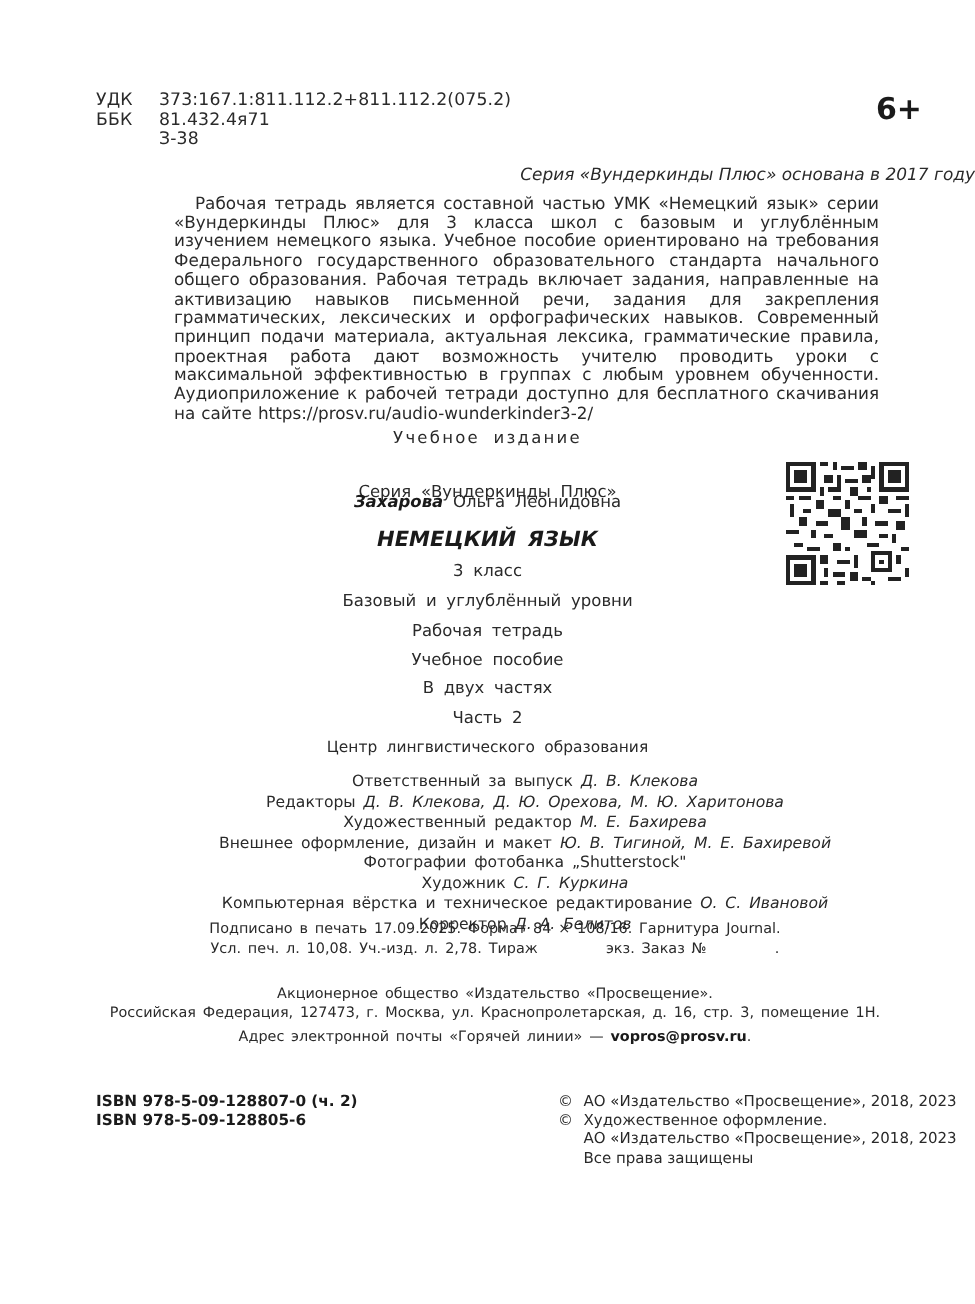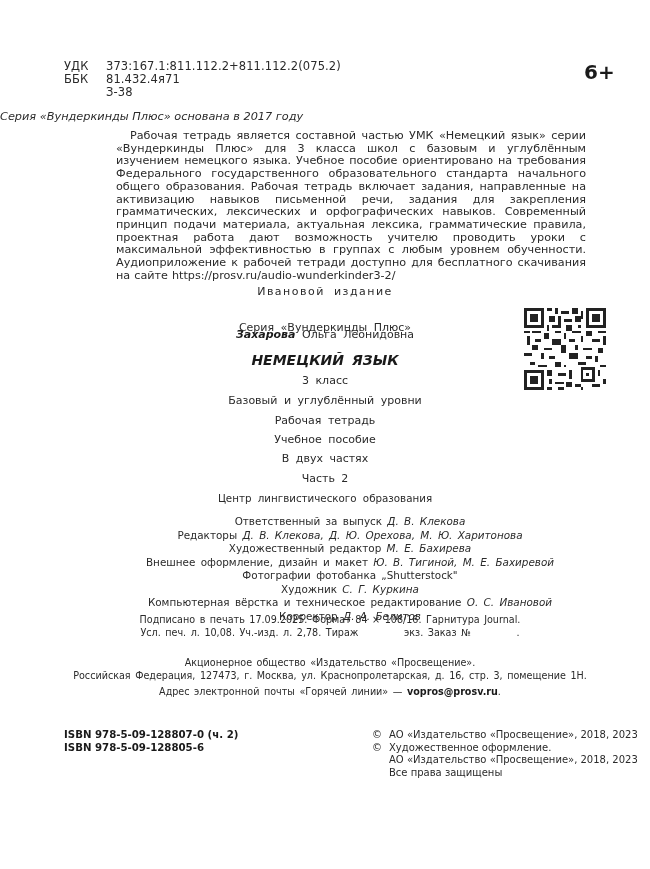--- a/index.html
+++ b/index.html
@@ -5,21 +5,21 @@
   html, body { margin: 0; padding: 0; background: #ffffff; }
   body {
     width: 650px; height: 869px; position: relative; overflow: hidden;
     font-family: "DejaVu Sans", sans-serif; color: #2a2a2a;
   }
   .abs { position: absolute; }
   .udk { left: 64px; top: 60px; font-size: 11.5px; line-height: 13px; letter-spacing: 0.1px; }
   .udk .row span.k { display: inline-block; width: 42px; }
   .udk .row span.indent { display: inline-block; width: 42px; }
   .age { left: 584px; top: 60px; font-size: 20px; font-weight: bold; color: #1a1a1a; }
-  .series { left: 0; width: 650px; top: 110px; text-align: left; font-style: italic; font-size: 11.3px; }
+  .series { left: 0; width: 650px; top: 110px; text-align: right; font-style: italic; font-size: 11.3px; }
   .desc {
     left: 116px; top: 130px; width: 470px; font-size: 11.2px; line-height: 12.7px;
     text-align: justify; text-indent: 14px; hyphens: auto; word-spacing: 0.5px;
   }
   .center { left: 150px; width: 350px; text-align: center; }
   .c-item { position: absolute; left: 0; width: 350px; text-align: center; font-size: 11px; word-spacing: 3px; }
   .spaced { letter-spacing: 1.5px; word-spacing: 4px; }
   .bold { font-weight: bold; color: #1a1a1a; font-style: italic; }
   .qr { left: 523px; top: 308px; width: 84px; height: 82px; }
   .credits { left: 100px; width: 500px; top: 515px; text-align: center; font-size: 10.4px; line-height: 13.5px; word-spacing: 2px; }
@@ -40,21 +40,21 @@
   <div class="row"><span class="indent"></span><span>З-38</span></div>
 </div>
 
 <div class="abs age">6+</div>
 
 <div class="abs series">Серия «Вундеркинды Плюс» основана в 2017 году</div>
 
 <div class="abs desc" lang="ru">Рабочая тетрадь является составной частью УМК «Немецкий язык» серии «Вундеркинды Плюс» для 3 класса школ с базовым и углублённым изучением немецкого языка. Учебное пособие ориентировано на требования Федерального государственного образовательного стандарта начального общего образования. Рабочая тетрадь включает задания, направленные на активизацию навыков письменной речи, задания для закрепления грамматических, лексических и орфографических навыков. Современный принцип подачи материала, актуальная лексика, грамматические правила, проектная работа дают возможность учителю проводить уроки с максимальной эффективностью в группах с любым уровнем обученности. Аудиоприложение к рабочей тетради доступно для бесплатного скачивания на сайте https://prosv.ru/audio-wunderkinder3-2/</div>
 
 <div class="abs center" style="top:285px; height:220px;">
-  <div class="c-item spaced" style="top:0px;">Ивановой издание</div>
+  <div class="c-item spaced" style="top:0px;">Учебное издание</div>
   <div class="c-item" style="top:36px;">Серия «Вундеркинды Плюс»</div>
   <div class="c-item" style="top:43px;">
     <span class="bold">Захарова</span>
     <span>Ольга Леонидовна</span>
   </div>
   <div class="c-item bold" style="top:67px; font-size:14px;">НЕМЕЦКИЙ ЯЗЫК</div>
   <div class="c-item" style="top:89px;">3 класс</div>
   <div class="c-item" style="top:109px;">Базовый и углублённый уровни</div>
   <div class="c-item" style="top:129px;">Рабочая тетрадь</div>
   <div class="c-item" style="top:148px;">Учебное пособие</div>

